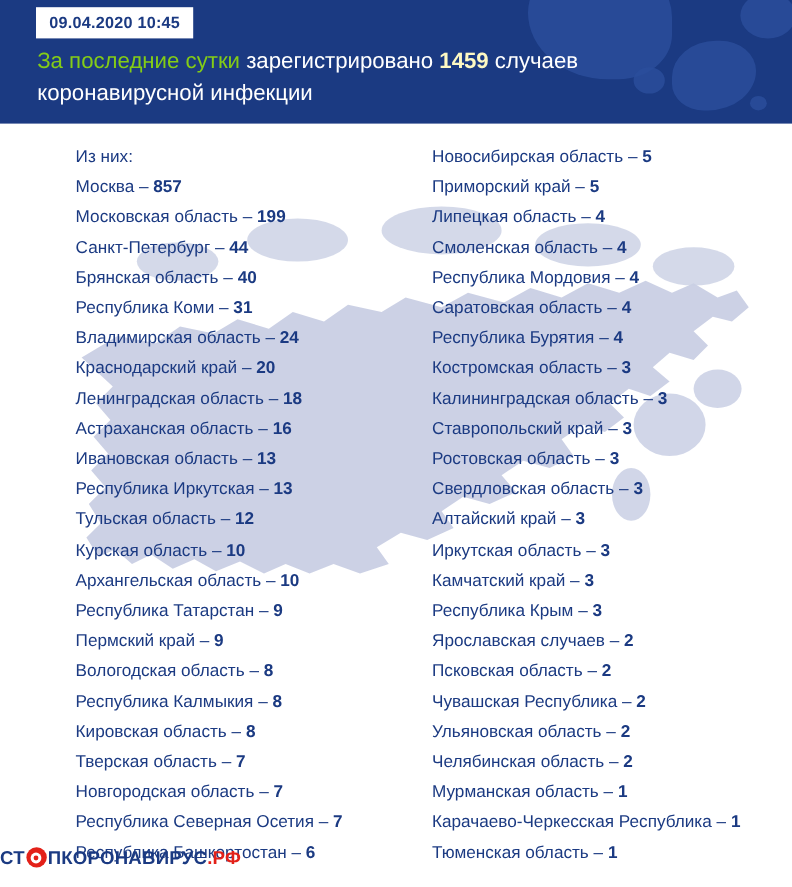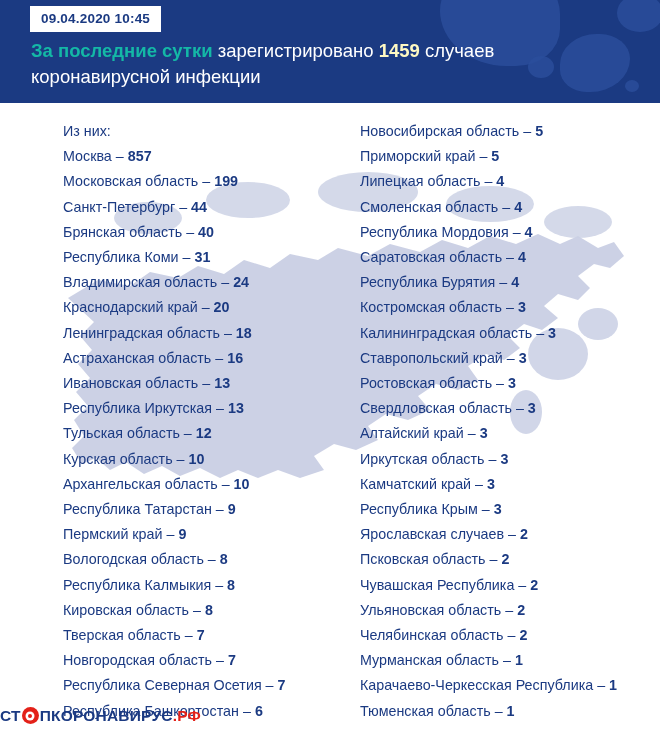--- a/index.html
+++ b/index.html
@@ -58,22 +58,22 @@
     position: absolute;
     left: 31px;
     top: 38px;
     width: 600px;
     color: #ffffff;
     font-size: 18.5px;
     line-height: 26px;
     font-weight: normal;
   }
   .headline .hl-red {
-    color: #14b8a6;
-    font-weight: bold;
+    color: #84cc16;
+    font-weight: normal;
   }
   .headline .hl-num {
     color: #fef9c3;
     font-weight: bold;
   }
 
   
   .map-wrap {
     position: absolute;
     left: 0;

